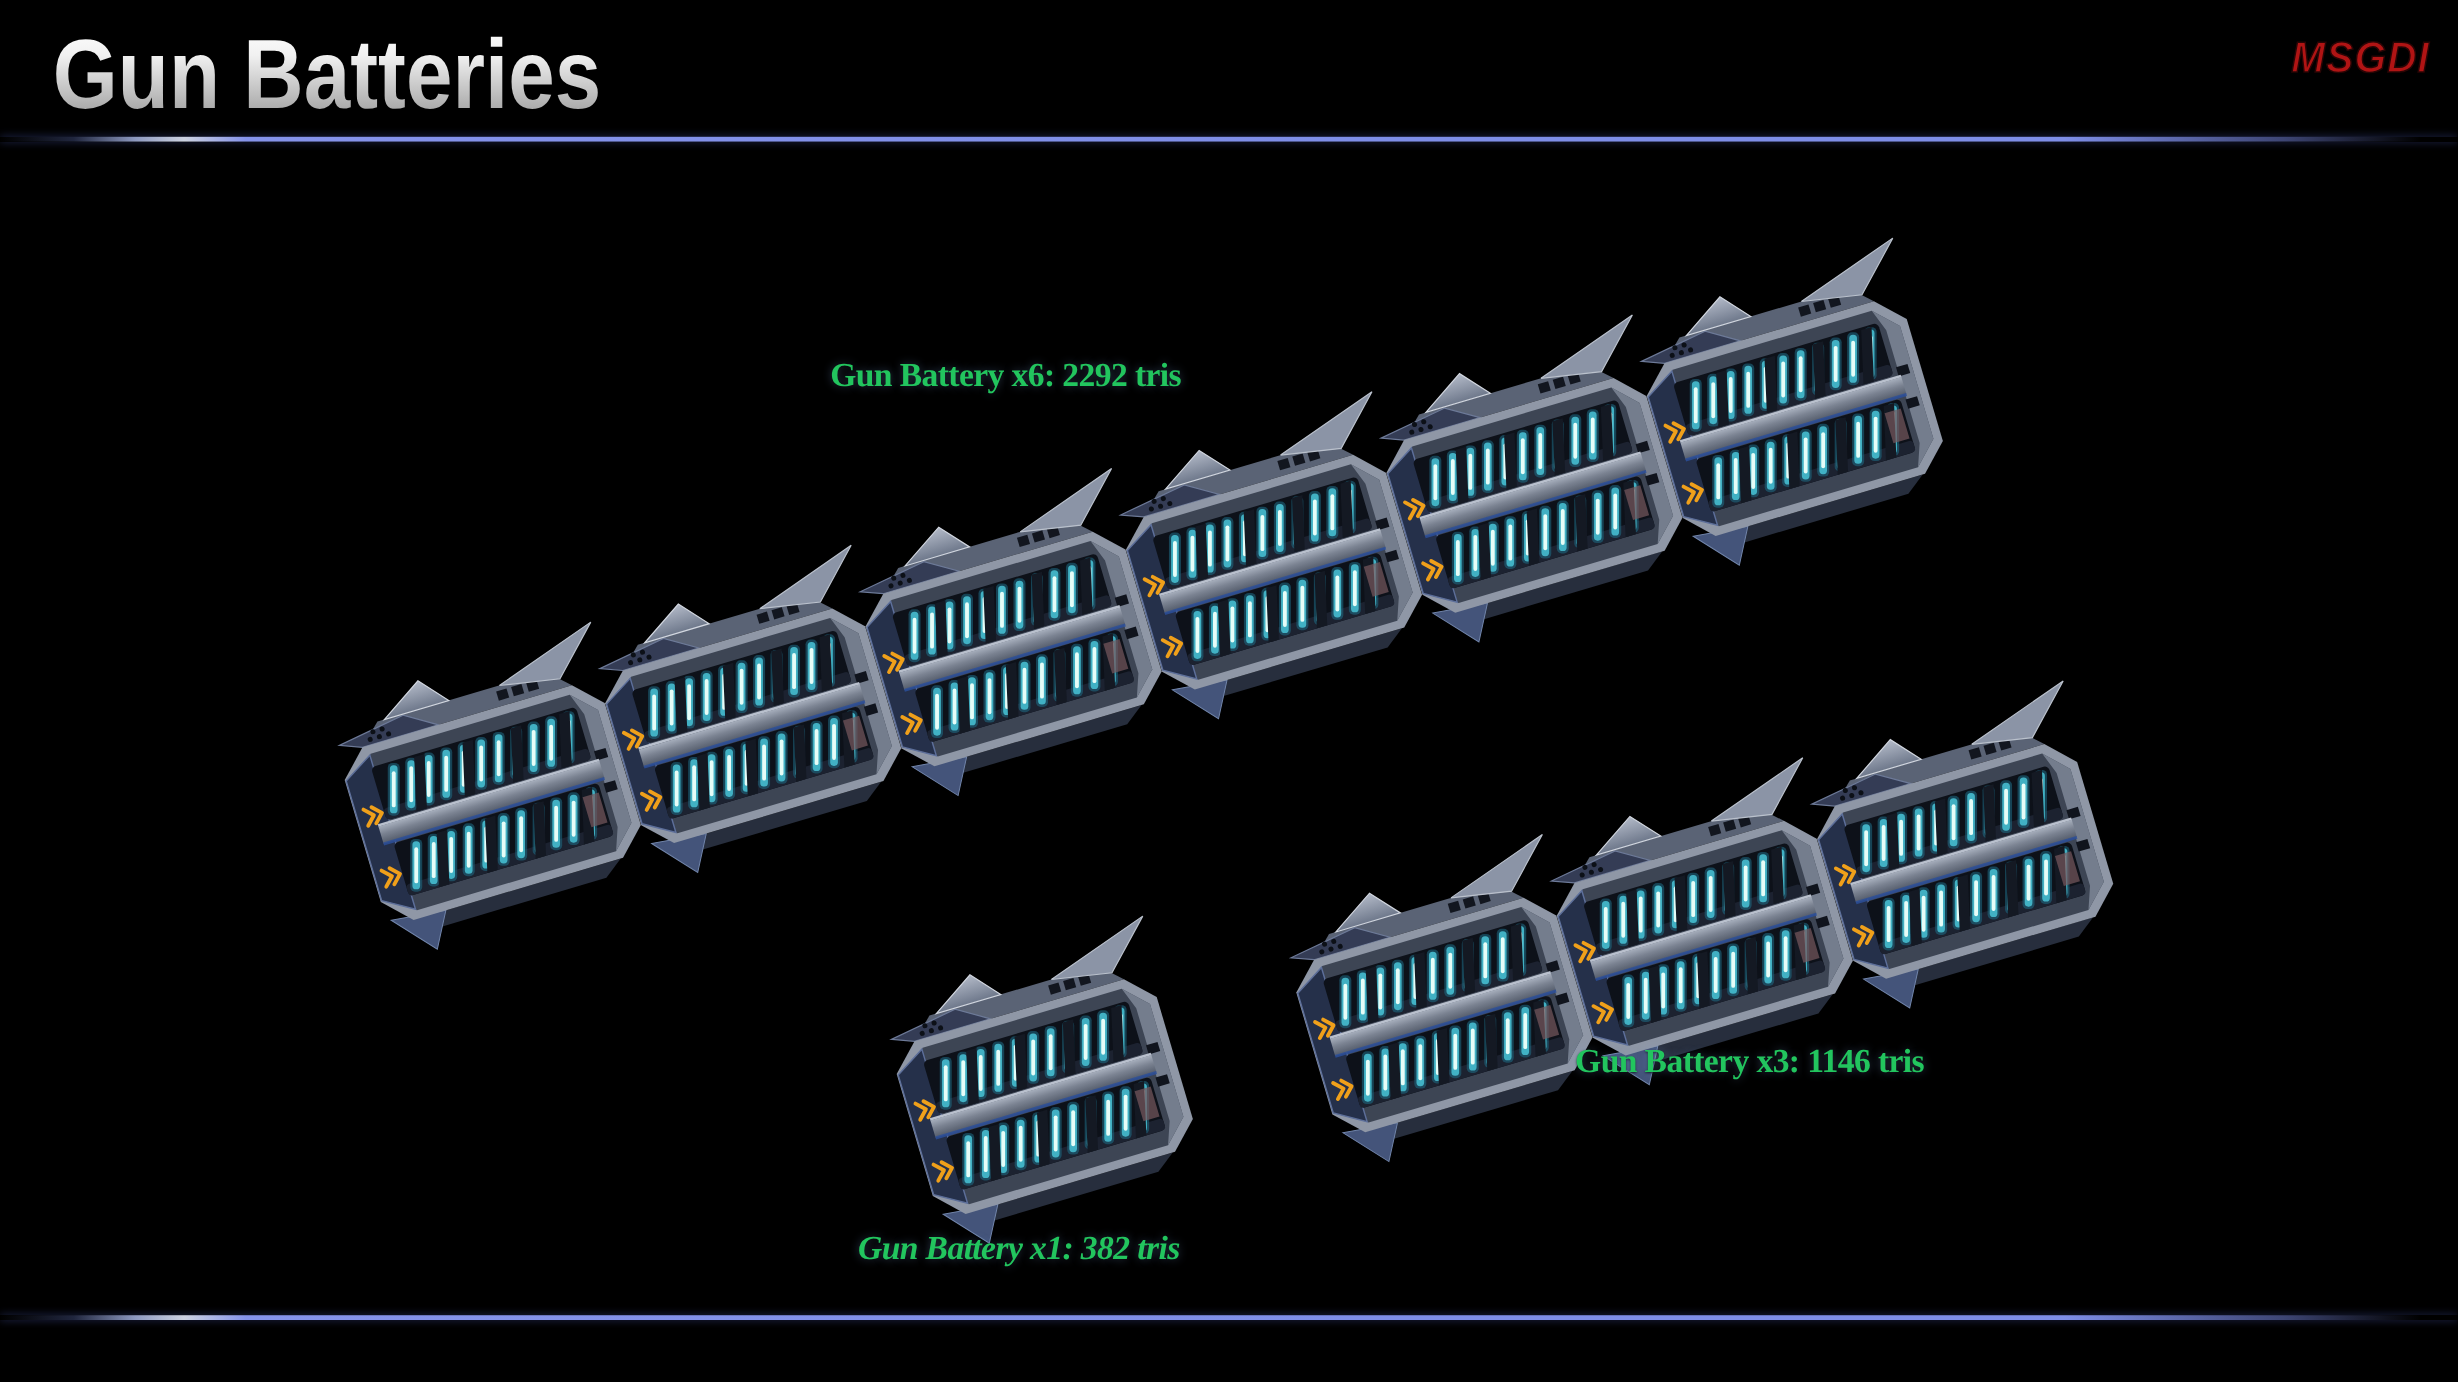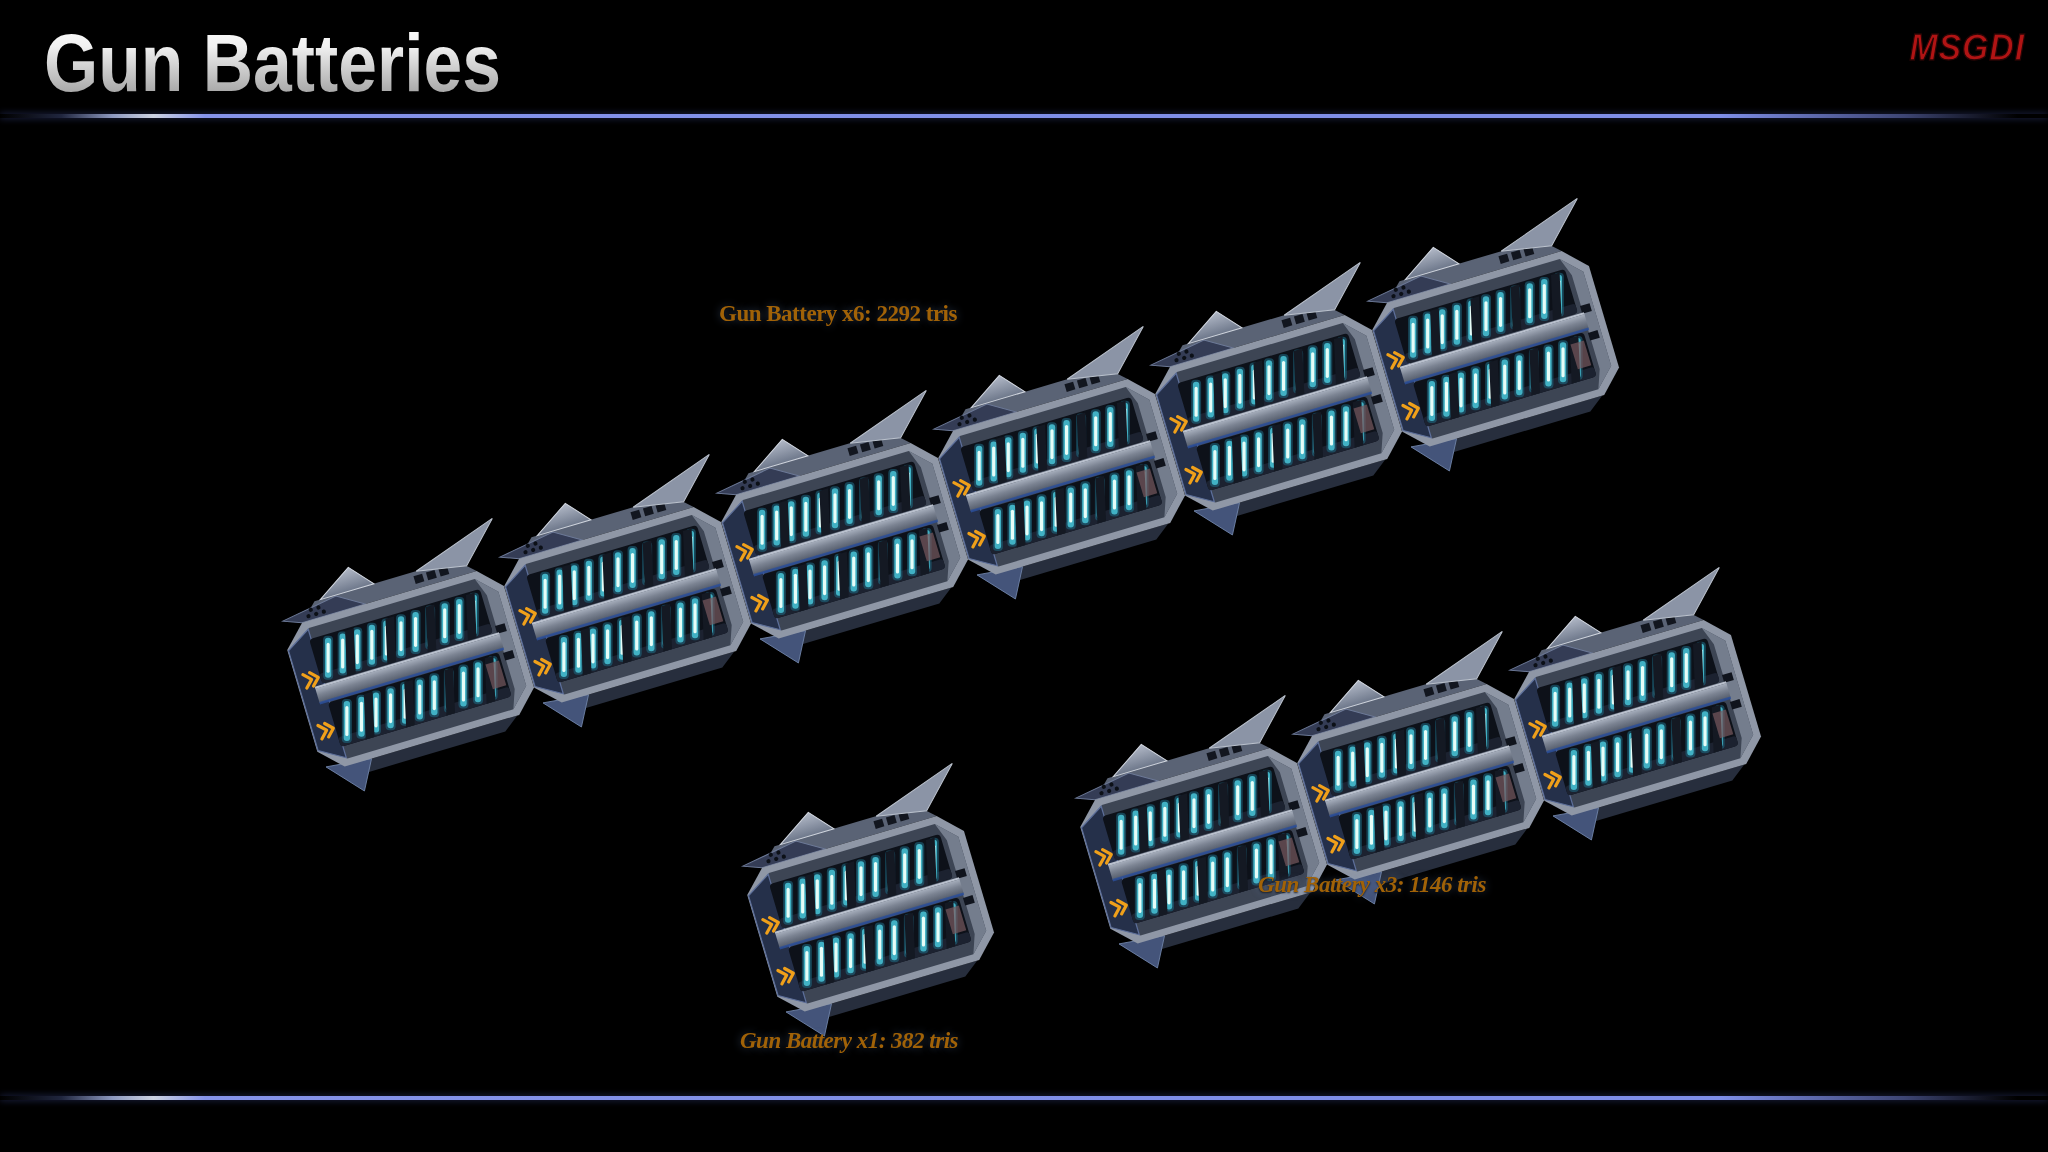--- a/index.html
+++ b/index.html
@@ -32,21 +32,21 @@
       rgba(0,0,0,0) 0%, #20263e 3%, #8d99c0 5.5%, #ccd2e1 7.5%,
       #8593ea 10%, #7e8ee8 55%, #7e8ee8 84%, #3d4573 93%, rgba(0,0,0,0) 98.5%);
     box-shadow:0 0 7px rgba(95,115,225,.4);
   }
   .rule-top { top:114px; }
   .rule-bottom { top:1096px; }
   .stage { position:absolute; left:0; top:0; width:2048px; height:1152px; }
   .model-label {
     position:absolute; transform:translate(-50%,-50%);
     font-family:"Liberation Serif", serif; font-weight:700;
-    font-size:23px; letter-spacing:-0.5px; color:#a16207;
+    font-size:28px; letter-spacing:-0.5px; color:#22c55e;
     white-space:nowrap;
     text-shadow:0 0 8px rgba(130,170,230,.35), 0 1px 2px rgba(0,0,0,.8);
   }
 </style>
 </head>
 <body>
 
 <div class="slide">
 
   <h1 class="title">Gun Batteries</h1>
@@ -150,17 +150,17 @@
         <use href="#gb-module" transform="translate(1502,594)"></use>
         <use href="#gb-module" transform="translate(1285,658)"></use>
         <use href="#gb-module" transform="translate(1068,722)"></use>
       </g>
     <g class="chain">
         <use href="#gb-module" transform="translate(735,790)"></use>
       </g>
   </svg>
 
   <div class="model-label" style="left: 838px; top: 314px;">Gun Battery x6: 2292 tris</div>
-  <div class="model-label" style="left: 1372px; top: 885px; font-style: italic;">Gun Battery x3: 1146 tris</div>
+  <div class="model-label" style="left: 1458px; top: 885px;">Gun Battery x3: 1146 tris</div>
   <div class="model-label" style="left: 849px; top: 1041px; font-style: italic;">Gun Battery x1: 382 tris</div>
 
   <div class="rule rule-bottom"></div>
 </div>
 
 </body></html>

